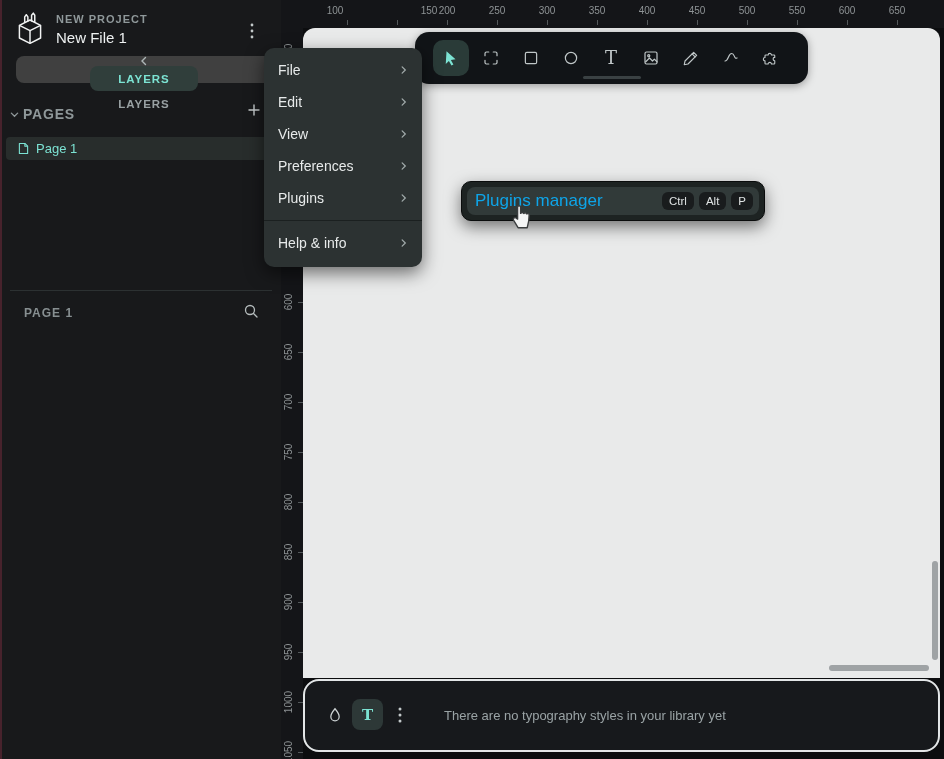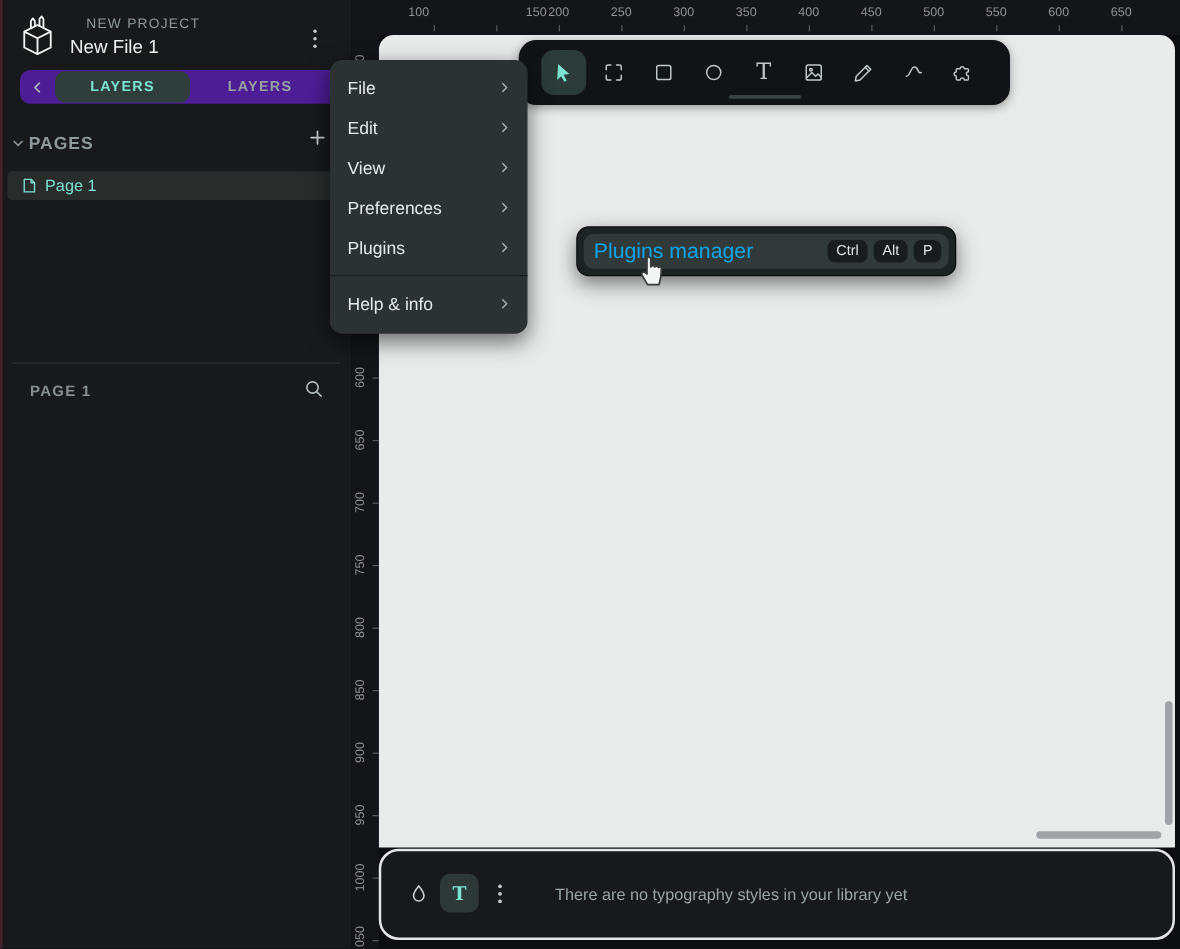--- a/index.html
+++ b/index.html
@@ -6,25 +6,25 @@
   .stage{position:relative;width:944px;height:759px;background:#0c0d0f;overflow:hidden;
          font-family:"Liberation Sans",sans-serif;-webkit-font-smoothing:antialiased;}
   .abs{position:absolute;}
   svg{display:block;}
 
   
   .sidebar{left:0;top:0;width:281px;height:759px;background:#18191b;z-index:10;}
   .edge-line{left:0;top:0;width:2px;height:759px;background:#47222c;z-index:60;}
   .sb-header{position:absolute;left:0;top:0;width:281px;height:56px;}
   .logo{position:absolute;left:13px;top:11px;color:#f1f3f3;}
-  .proj-label{position:absolute;left:69px;top:13px;font-size:11px;letter-spacing:1px;color:#8f989a;font-weight:400;}
+  .proj-label{position:absolute;left:56px;top:13px;font-size:11px;letter-spacing:1px;color:#8f989a;font-weight:700;}
   .file-name{position:absolute;left:56px;top:29px;font-size:15px;color:#eef1f1;}
   .kebab{position:absolute;left:245px;top:20px;width:18px;height:22px;background:none;border:none;color:#c3c9ca;cursor:pointer;padding:0;}
 
-  .tabbar{position:absolute;left:16px;top:56px;width:256px;height:27px;background:#4c1d95;border-radius:8px;display:flex;align-items:center;}
+  .tabbar{position:absolute;left:16px;top:56px;width:256px;height:27px;background:#404040;border-radius:8px;display:flex;align-items:center;flex-direction:column;}
   .collapse-btn{width:28px;height:27px;background:none;border:none;color:#aeb6b7;padding:0;display:flex;align-items:center;justify-content:center;cursor:pointer;}
   .tab{flex:0 0 auto;height:25px;border:none;background:none;color:#99a1a3;font-size:11.5px;font-weight:700;letter-spacing:1px;border-radius:8px;cursor:pointer;font-family:inherit;}
   .tab.sel{width:108px;background:#303e3b;color:#7ce3d3;}
   .tab.unsel{width:112px;}
 
   .pages-header{position:absolute;left:10px;top:104px;width:260px;height:20px;display:flex;align-items:center;color:#8f989a;}
   .pages-header .chev{color:#8f989a;margin-right:4px;}
   .pages-title{font-size:14px;font-weight:700;letter-spacing:0.8px;}
   .add-page{position:absolute;right:8px;top:-2px;background:none;border:none;color:#c6cccd;cursor:pointer;padding:2px;}
 

